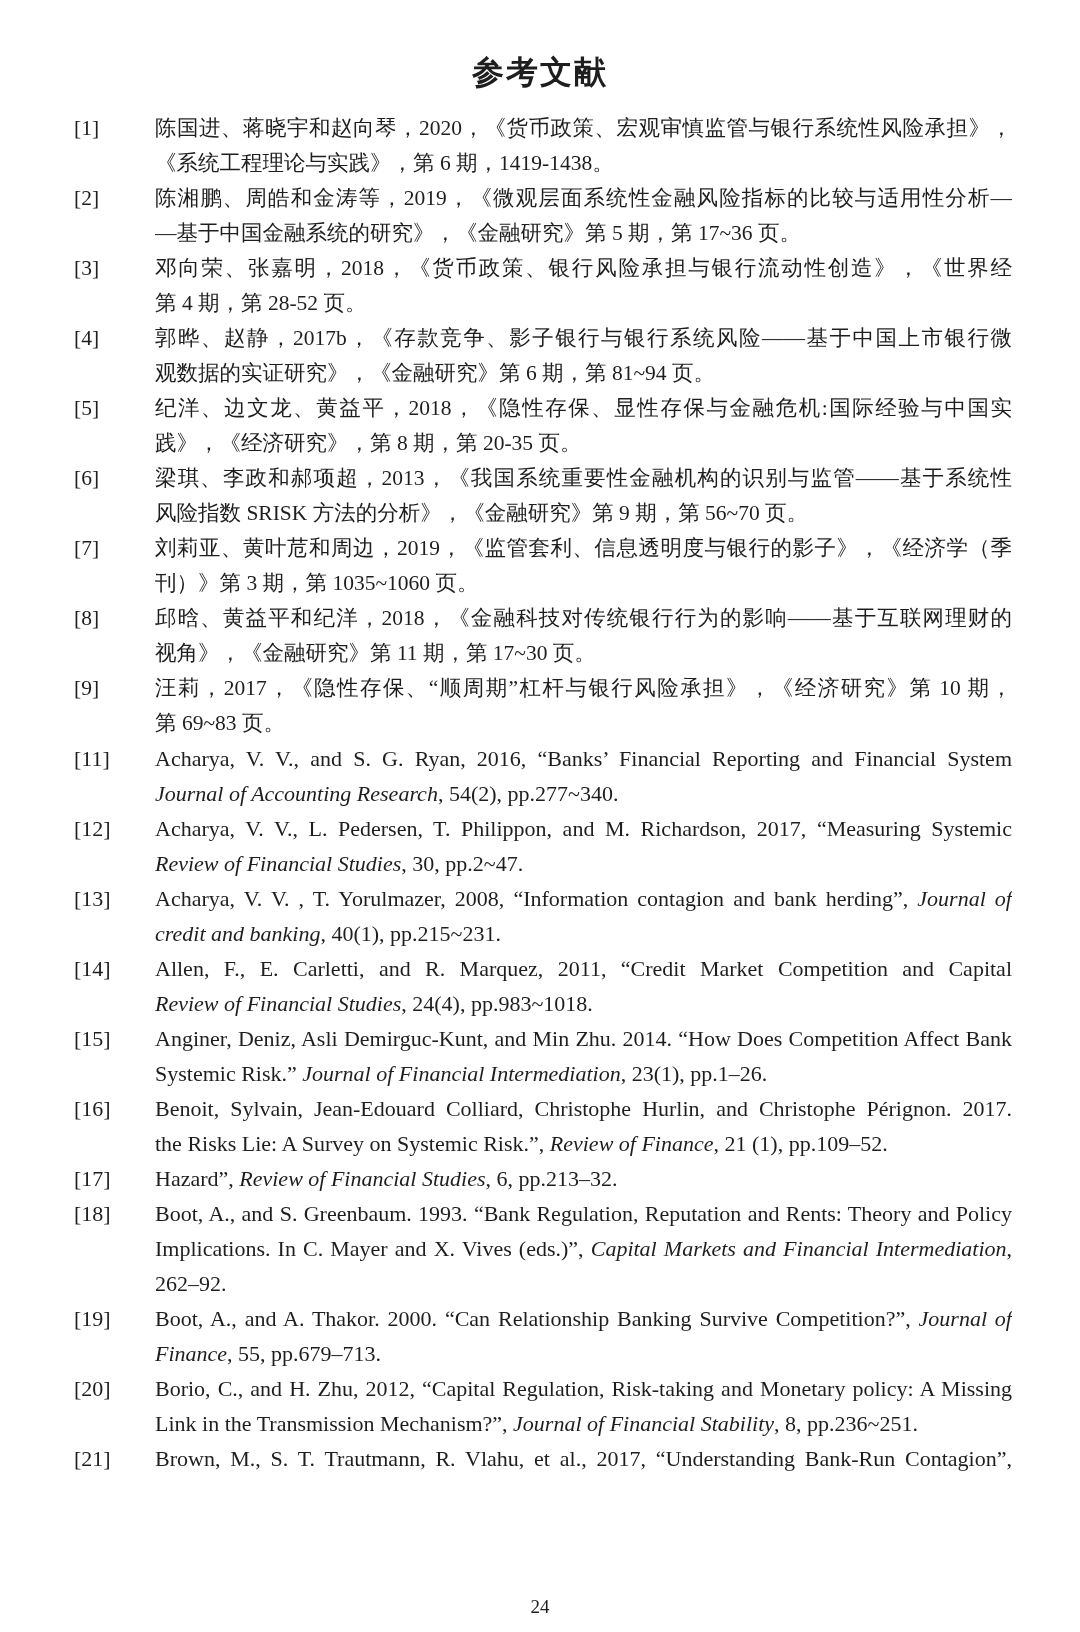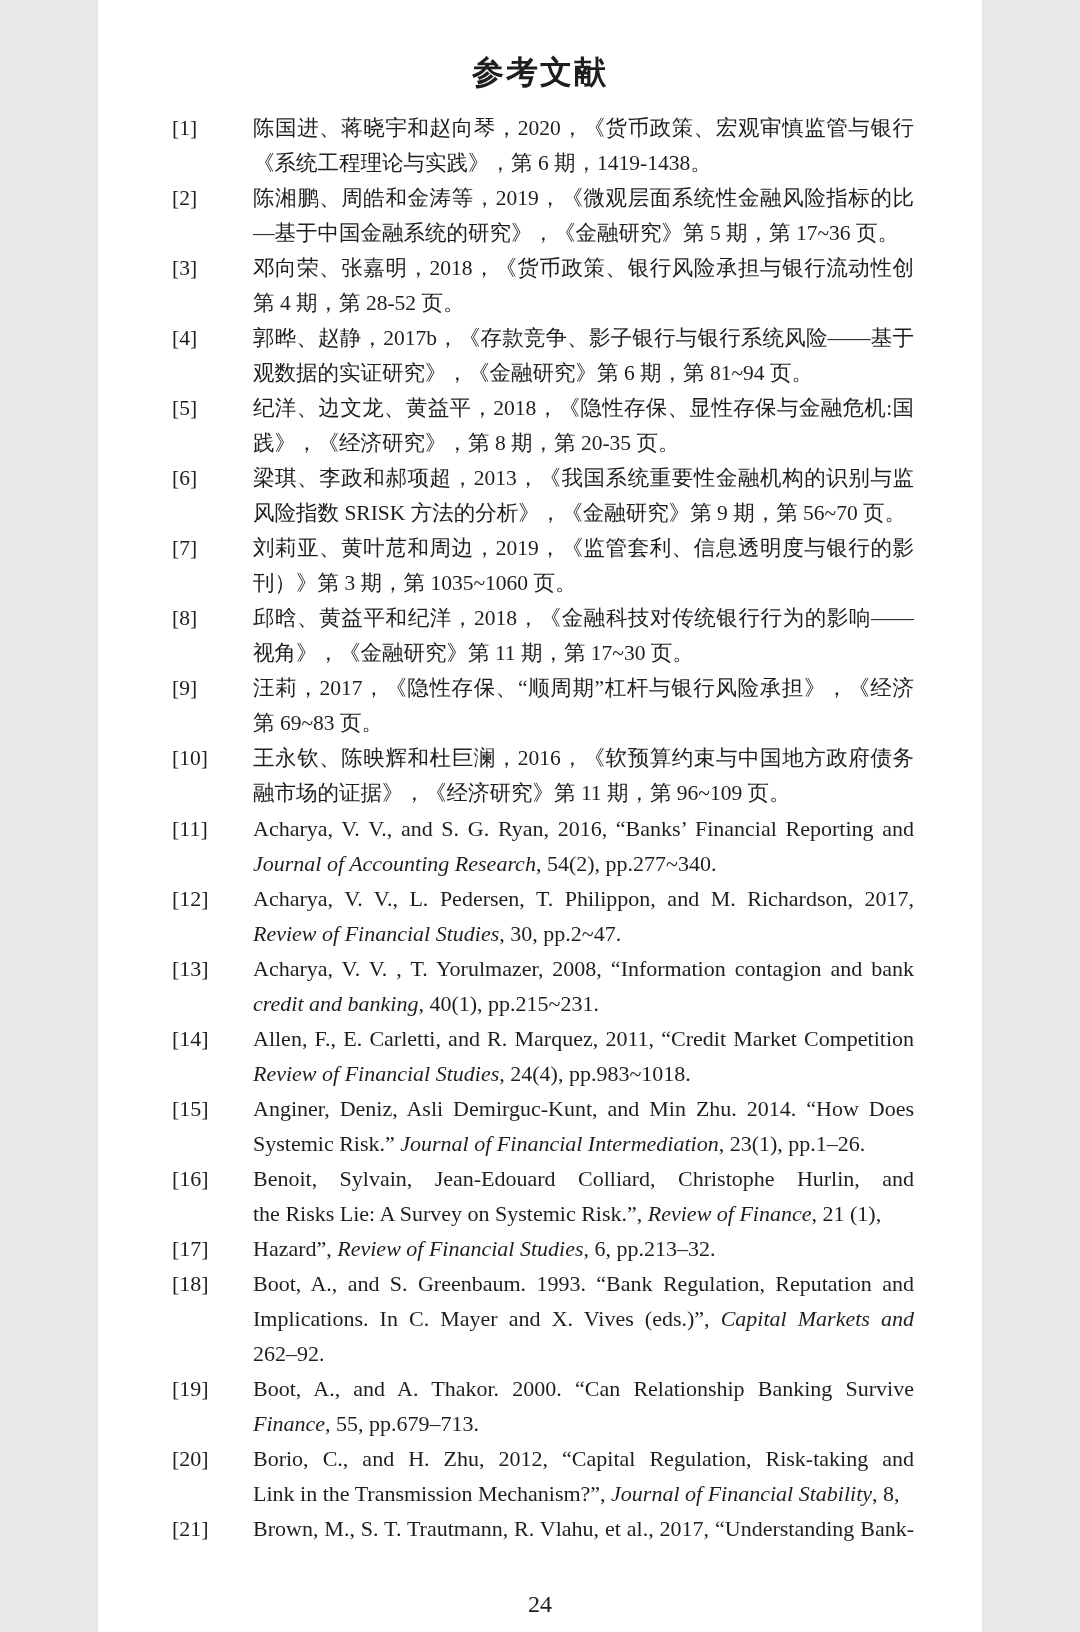--- a/index.html
+++ b/index.html
@@ -1,18 +1,18 @@
 <!DOCTYPE html>
 <html><head>
 <meta charset="utf-8">
 <style>
   html, body { margin: 0; padding: 0; background: #e8e8e8; }
   .page {
     position: relative;
-    width: 884px;
+    width: 1080px;
     height: 1632px;
     margin: 0 auto;
     background: #ffffff;
     font-family: "Liberation Serif", "DejaVu Serif", serif;
     color: #1e1e1e;
     overflow: hidden;
   }
   .title {
     margin: 0;
     padding-top: 50px;
@@ -48,21 +48,21 @@
     text-align: justify;
     text-align-last: justify;
   }
   .it { font-style: italic; text-align: right; }
   .page-num {
     position: absolute;
     bottom: 14px;
     left: 0;
     right: 0;
     text-align: center;
-    font-size: 24px;
+    font-size: 19px;
   }
 </style>
 </head>
 <body>
 
 <div class="page">
   <h1 class="title">参考文献</h1>
   <div class="refs">
       <div class="ref zh">
         <span class="ref-num">[1]</span>
@@ -101,25 +101,20 @@
       </div>
       <div class="ref zh">
         <span class="ref-num">[8]</span>
         <div class="line full"><span>邱晗、黄益平和纪洋，2018，《金融科技对传统银行行为的影响——基于互联网理财的</span></div>
         <div class="line"><span>视角》，《金融研究》第 11 期，第 17~30 页。</span></div>
       </div>
       <div class="ref zh">
         <span class="ref-num">[9]</span>
         <div class="line full"><span>汪莉，2017，《隐性存保、“顺周期”杠杆与银行风险承担》，《经济研究》第 10 期，</span></div>
         <div class="line"><span>第 69~83 页。</span></div>
-      </div>
-      <div class="ref zh">
-        <span class="ref-num">[10]</span>
-        <div class="line full"><span>王永钦、陈映辉和杜巨澜，2016，《软预算约束与中国地方政府债务违约风险：来自金</span></div>
-        <div class="line"><span>融市场的证据》，《经济研究》第 11 期，第 96~109 页。</span></div>
       </div>
       <div class="ref en">
         <span class="ref-num">[11]</span>
         <div class="line full"><span>Acharya, V. V., and S. G. Ryan, 2016, “Banks’ Financial Reporting and Financial System Stability”,</span></div>
         <div class="line"><span class="it">Journal of Accounting Research</span><span>, 54(2), pp.277~340.</span></div>
       </div>
       <div class="ref en">
         <span class="ref-num">[12]</span>
         <div class="line full"><span>Acharya, V. V., L. Pedersen, T. Philippon, and M. Richardson, 2017, “Measuring Systemic Risk”,</span></div>
         <div class="line"><span class="it">Review of Financial Studies</span><span>, 30, pp.2~47.</span></div>

